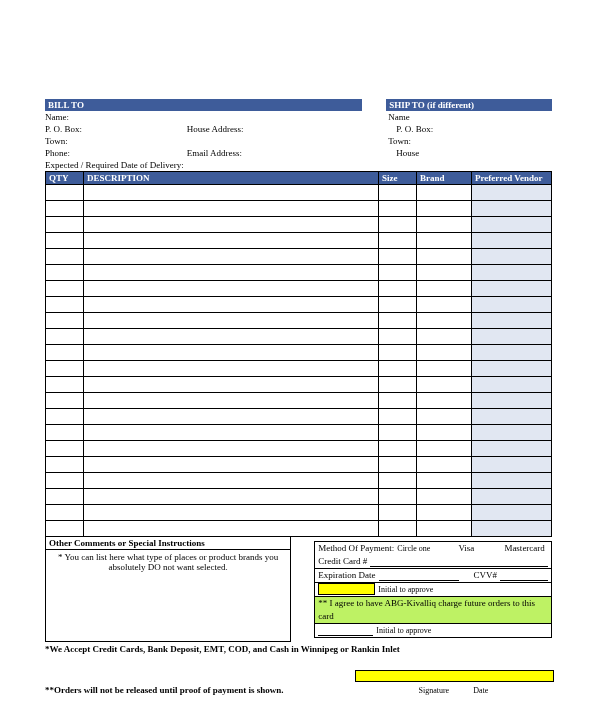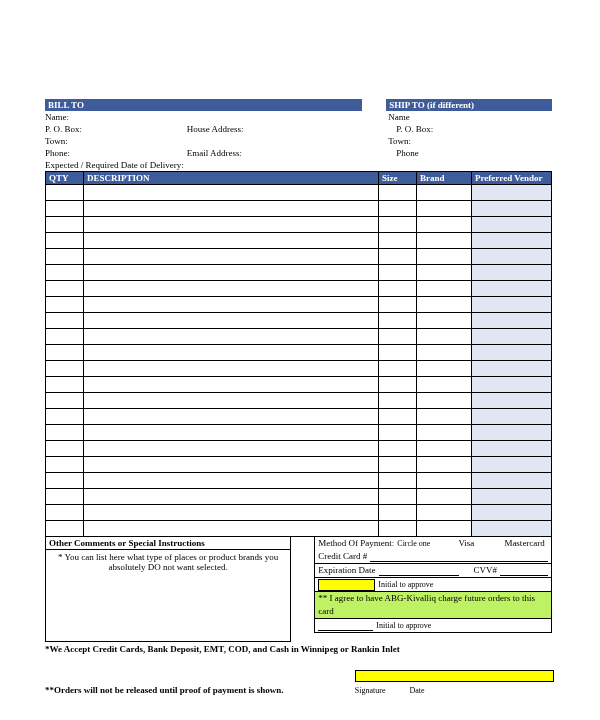--- a/index.html
+++ b/index.html
@@ -39,21 +39,21 @@
     <div style="width:205px;">House Address:</div>
     <div style="width:172px;">P. O. Box:</div>
   </div>
   <div class="row lbl">
     <div style="width:335px;">Town:</div>
     <div style="width:172px;">Town:</div>
   </div>
   <div class="row lbl">
     <div style="width:130px;">Phone:</div>
     <div style="width:205px;">Email Address:</div>
-    <div style="width:172px;">Phone</div>
+    <div style="width:172px;">House</div>
   </div>
   <div class="lbl">Expected / Required Date of Delivery:</div>
 
   <table class="tbl">
     <colgroup>
       <col style="width:38px;">
         <col>
         <col style="width:38px;">
         <col style="width:55px;">
         <col style="width:80px;">
@@ -218,21 +218,21 @@
         <tr>
           <td></td>
           <td></td>
           <td></td>
           <td></td>
           <td class="pv"></td>
         </tr>
       </tbody>
   </table>
 
-  <div class="row" style="margin-top:-1px;">
+  <div class="row" style="margin-top:-1px;align-items:center;">
     <div style="width:258px;">
       <div class="sec-title">Other Comments or Special Instructions</div>
       <div class="box" style="height:93px;text-align:center;">
         <span>* You can list here what type of places or product brands you absolutely DO not want selected.</span>
       </div>
     </div>
     <div style="width:249px;margin-left:-1px;">
       <div class="payrow" style="border-top:1px solid #000;">
         <span>Method Of Payment:</span>
         <span style="margin-left:3px;" class="small">Circle one</span>
@@ -262,20 +262,20 @@
       </div>
     </div>
   </div>
 
   <div class="foot" style="margin-top:2px;">*We Accept Credit Cards, Bank Deposit, EMT, COD, and Cash in Winnipeg or Rankin Inlet</div>
 
   <div class="row" style="margin-top:14px;align-items:flex-end;">
     <div class="foot" style="width:300px;">**Orders will not be released until proof of payment is shown.</div>
     <div style="width:207px;">
       <div class="yel" style="width:100%;"></div>
-      <div class="row small" style="justify-content:flex-start;">
+      <div class="row small" style="justify-content:center;">
         <span>Signature</span>
         <span>Date</span>
       </div>
     </div>
   </div>
 
 </div>
 
 </body></html>

